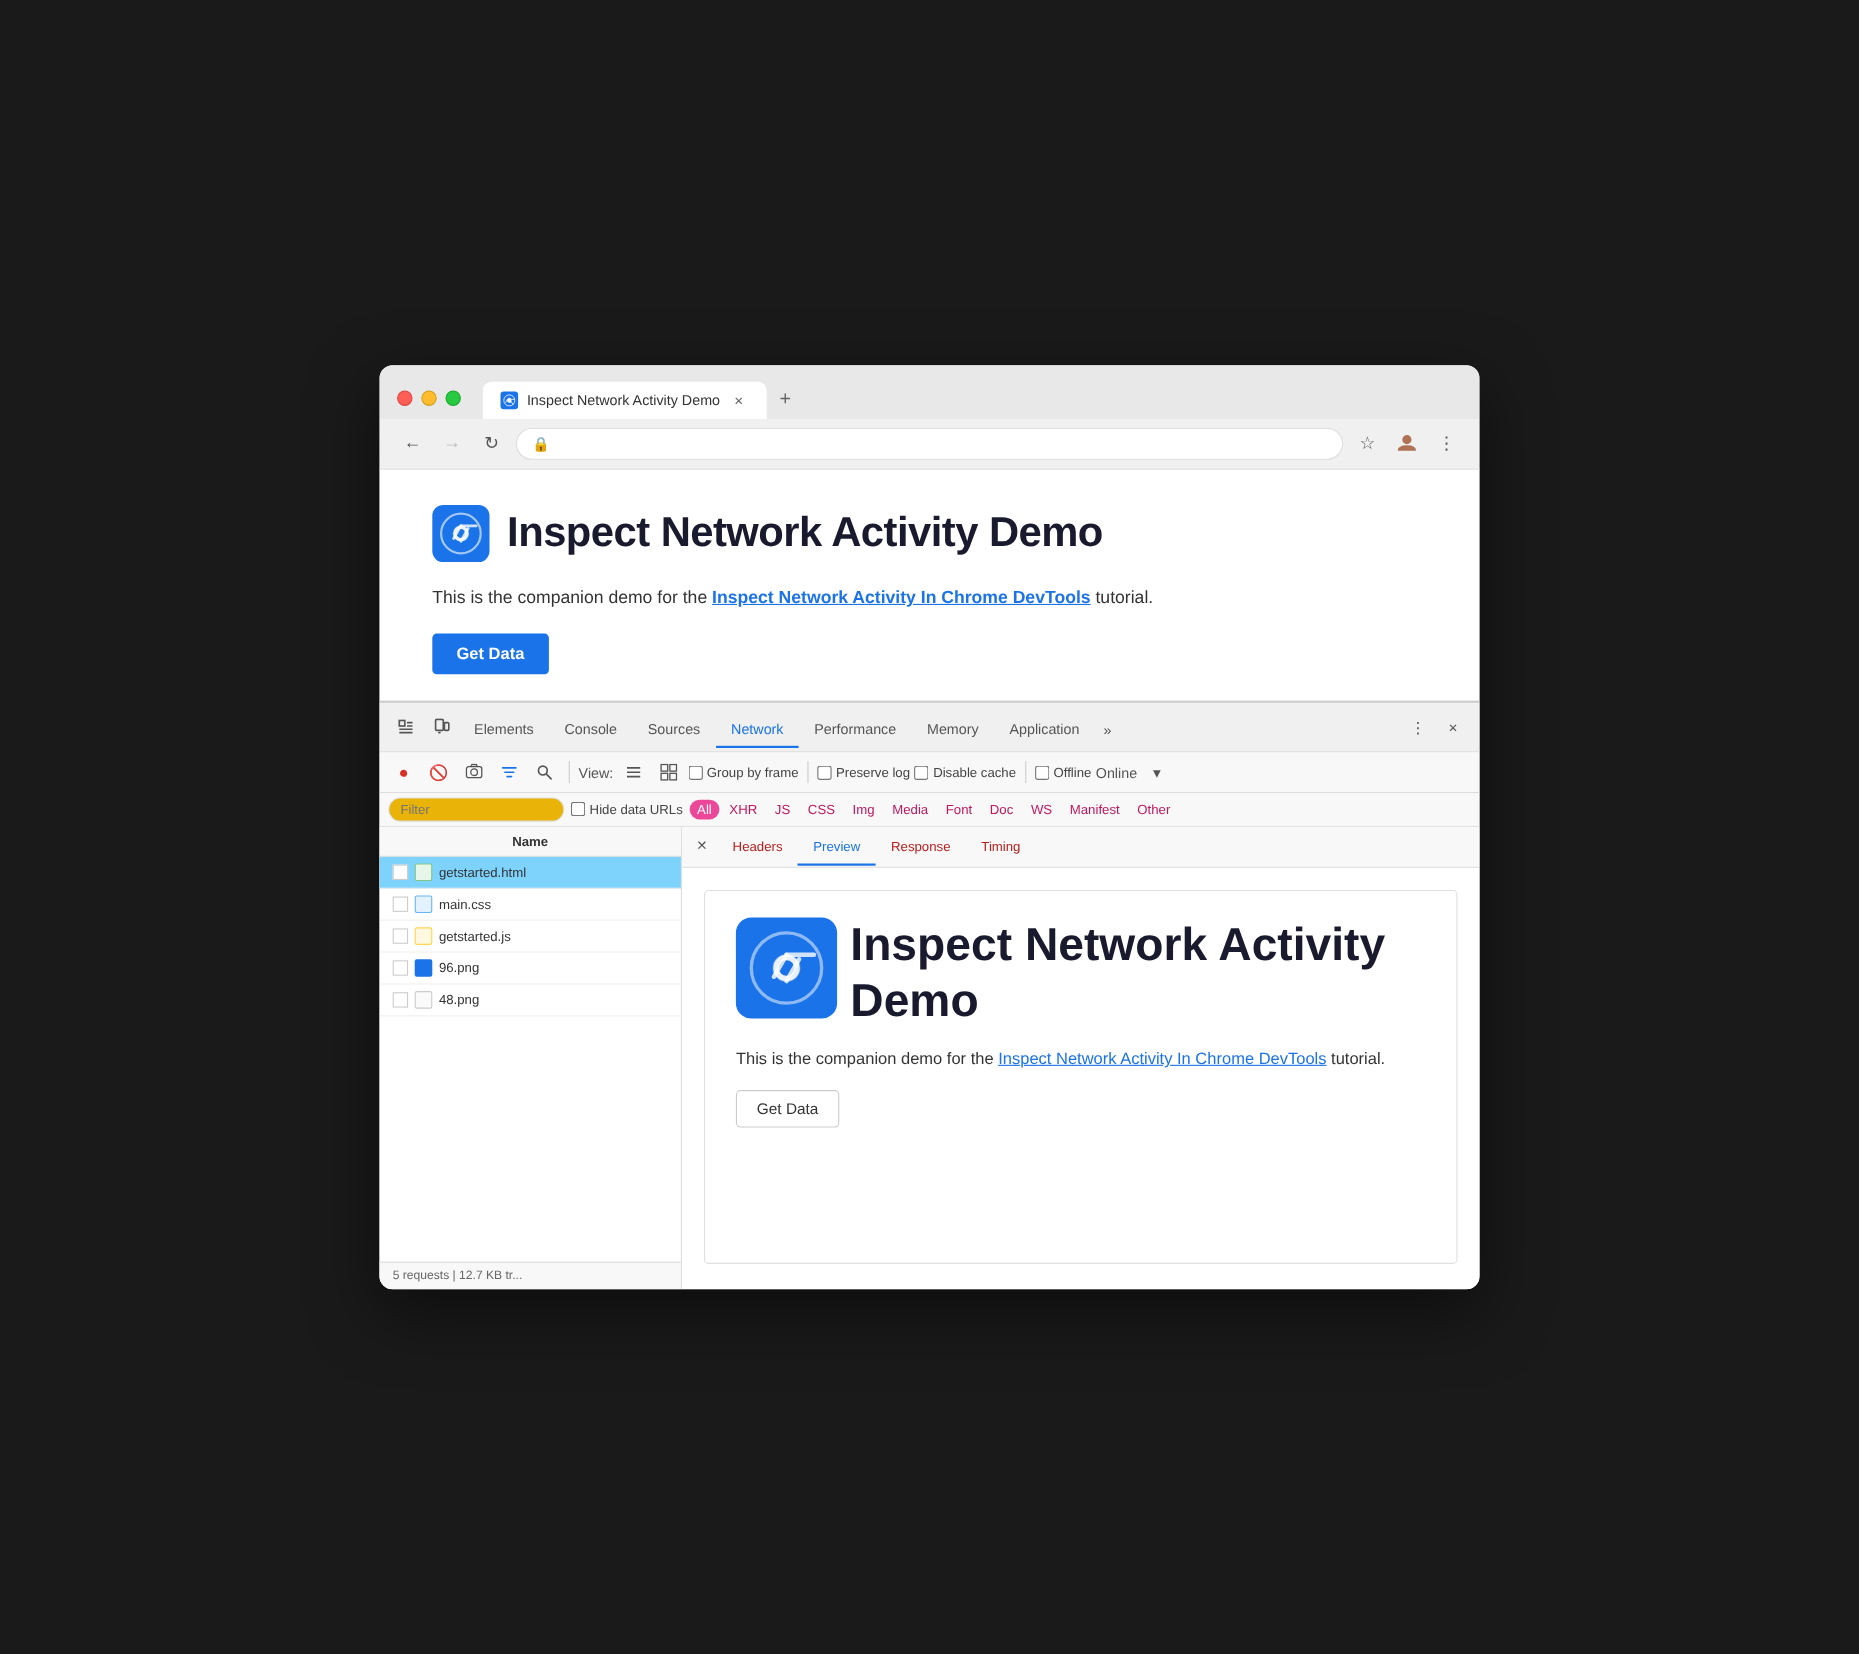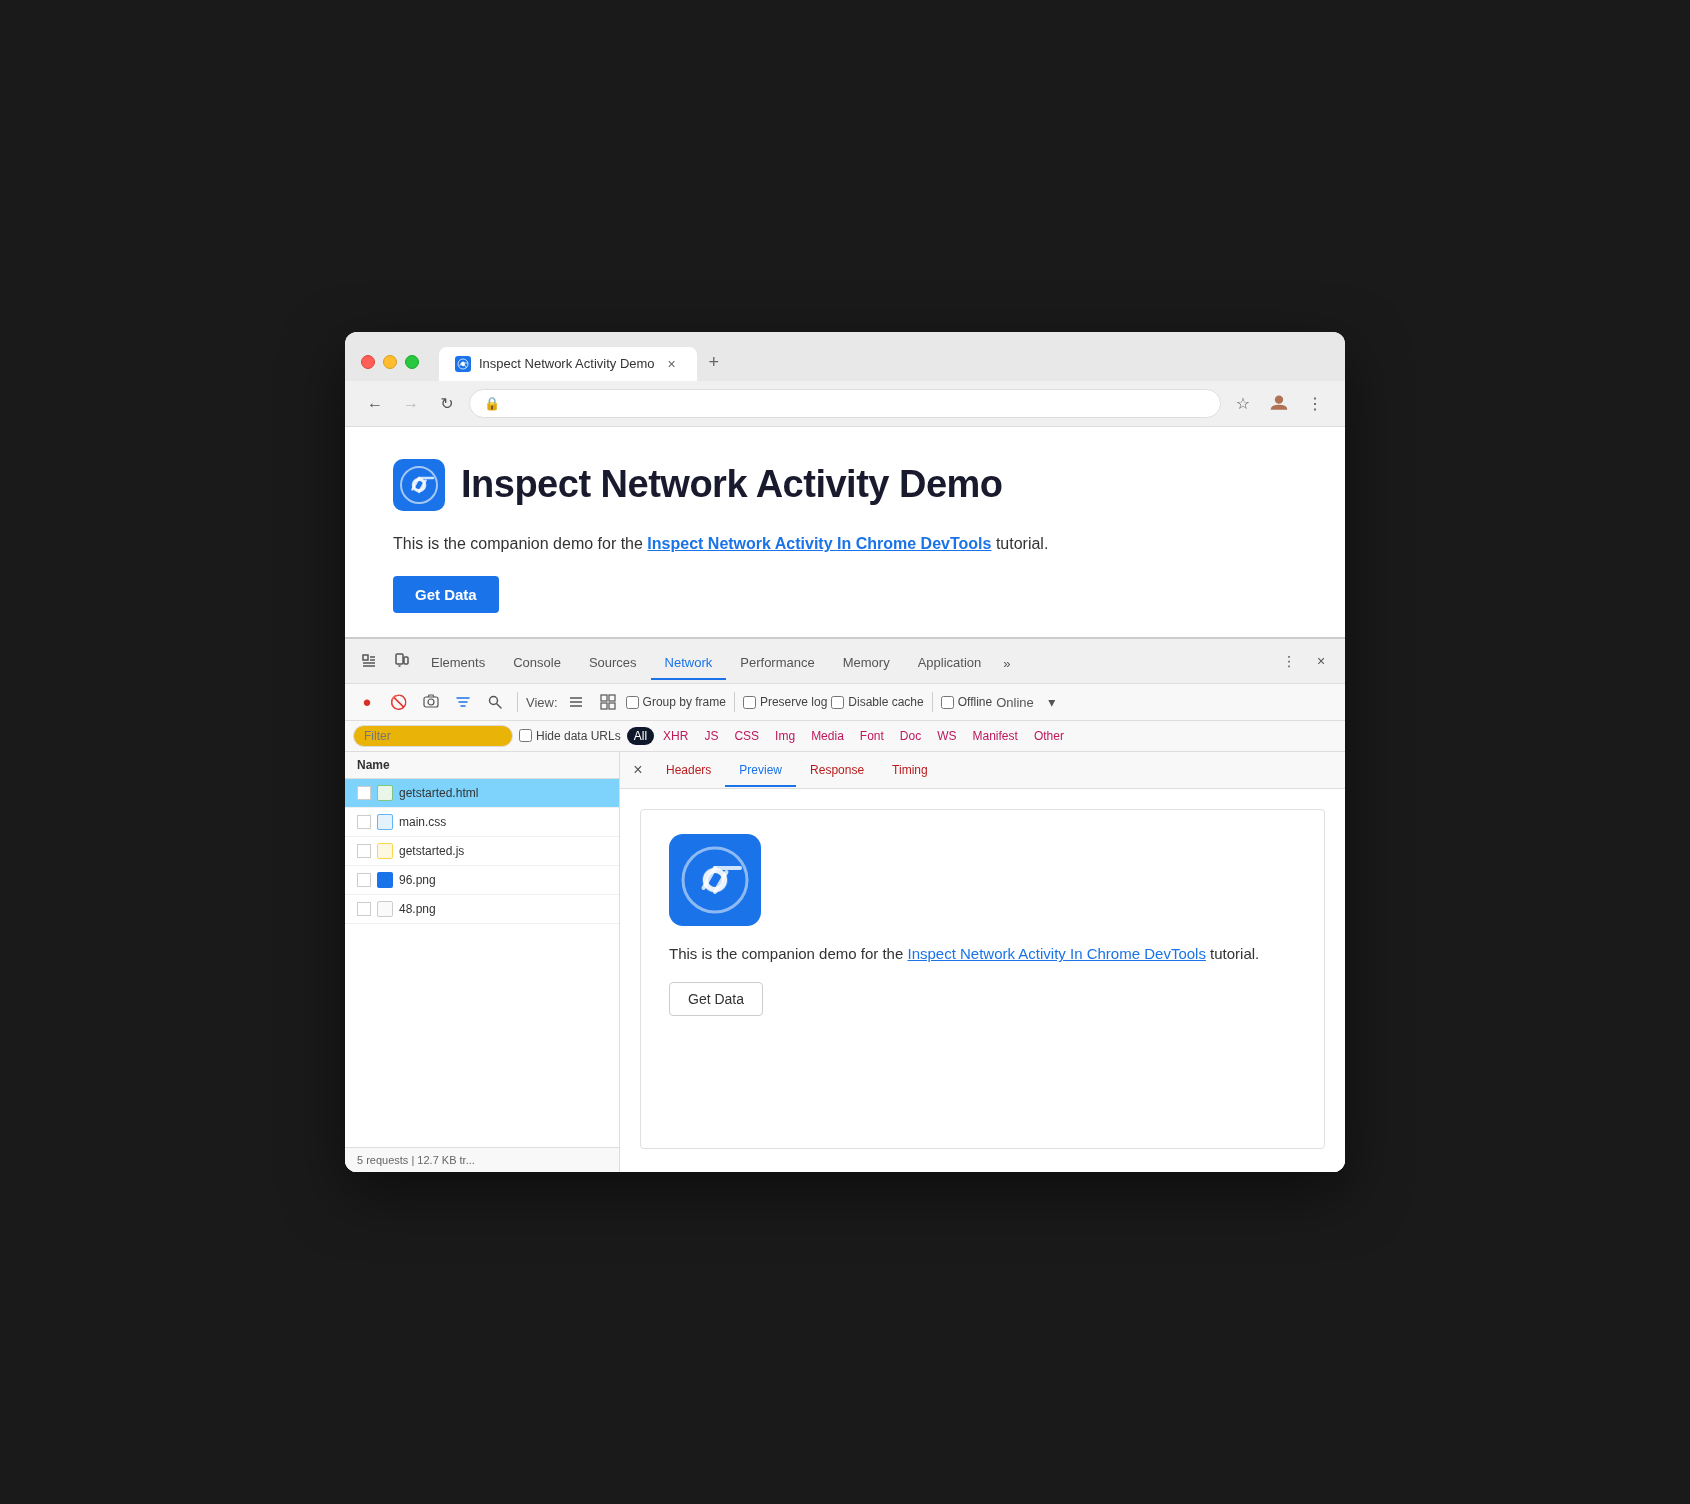--- a/index.html
+++ b/index.html
@@ -313,21 +313,21 @@
       gap: 2px;
     }
     .ftype-btn {
       padding: 2px 7px;
       border-radius: 3px;
       font-size: 12px;
       cursor: pointer;
       color: #be185d;
     }
     .ftype-btn.allbtn {
-      background: #0f172a;
+      background: #ec4899;
       color: #fff;
       border-radius: 10px;
     }
     
     .network-main {
       display: flex;
       height: 420px;
       background: #fff;
     }
     
@@ -338,20 +338,21 @@
       display: flex;
       flex-direction: column;
     }
     .file-list-header {
       background: #f8f8f8;
       padding: 6px 12px;
       font-size: 12px;
       font-weight: 600;
       color: #333;
       border-bottom: 1px solid #ddd;
+      text-align: center;
     }
     .file-item {
       display: flex;
       align-items: center;
       padding: 6px 12px;
       font-size: 12px;
       color: #333;
       border-bottom: 1px solid #f0f0f0;
       cursor: pointer;
       gap: 6px;
@@ -720,20 +721,24 @@
               <div class="preview-logo">
                 <svg class="chrome-logo-svg" viewBox="0 0 70 70" width="70" height="70">
                   <circle cx="35" cy="35" r="32" fill="none" stroke="rgba(255,255,255,0.5)" stroke-width="3"></circle>
                   <circle cx="35" cy="35" r="12" fill="rgba(255,255,255,0.9)" stroke="rgba(255,255,255,0.3)" stroke-width="1.5"></circle>
                   <circle cx="35" cy="35" r="7" fill="#1a73e8"></circle>
                   <path d="M35 23 L60 23" stroke="rgba(255,255,255,0.8)" stroke-width="4" stroke-linecap="round"></path>
                   <path d="M35 23 L23.5 43" stroke="rgba(255,255,255,0.8)" stroke-width="4" stroke-linecap="round"></path>
                   <path d="M35 47 L46.5 27" stroke="rgba(255,255,255,0.8)" stroke-width="4" stroke-linecap="round"></path>
                 </svg>
               </div>
+              <div class="preview-title">
+                <span>Inspect Network Activity</span><br>
+                <span>Demo</span>
+              </div>
             </div>
             <p class="preview-desc">
               <span>This is the companion demo for the </span><a class="preview-link">Inspect Network Activity In Chrome DevTools</a><span> tutorial.</span>
             </p>
             <button class="preview-btn">Get Data</button>
           </div>
         </div>
       </div>
 
     </div>

